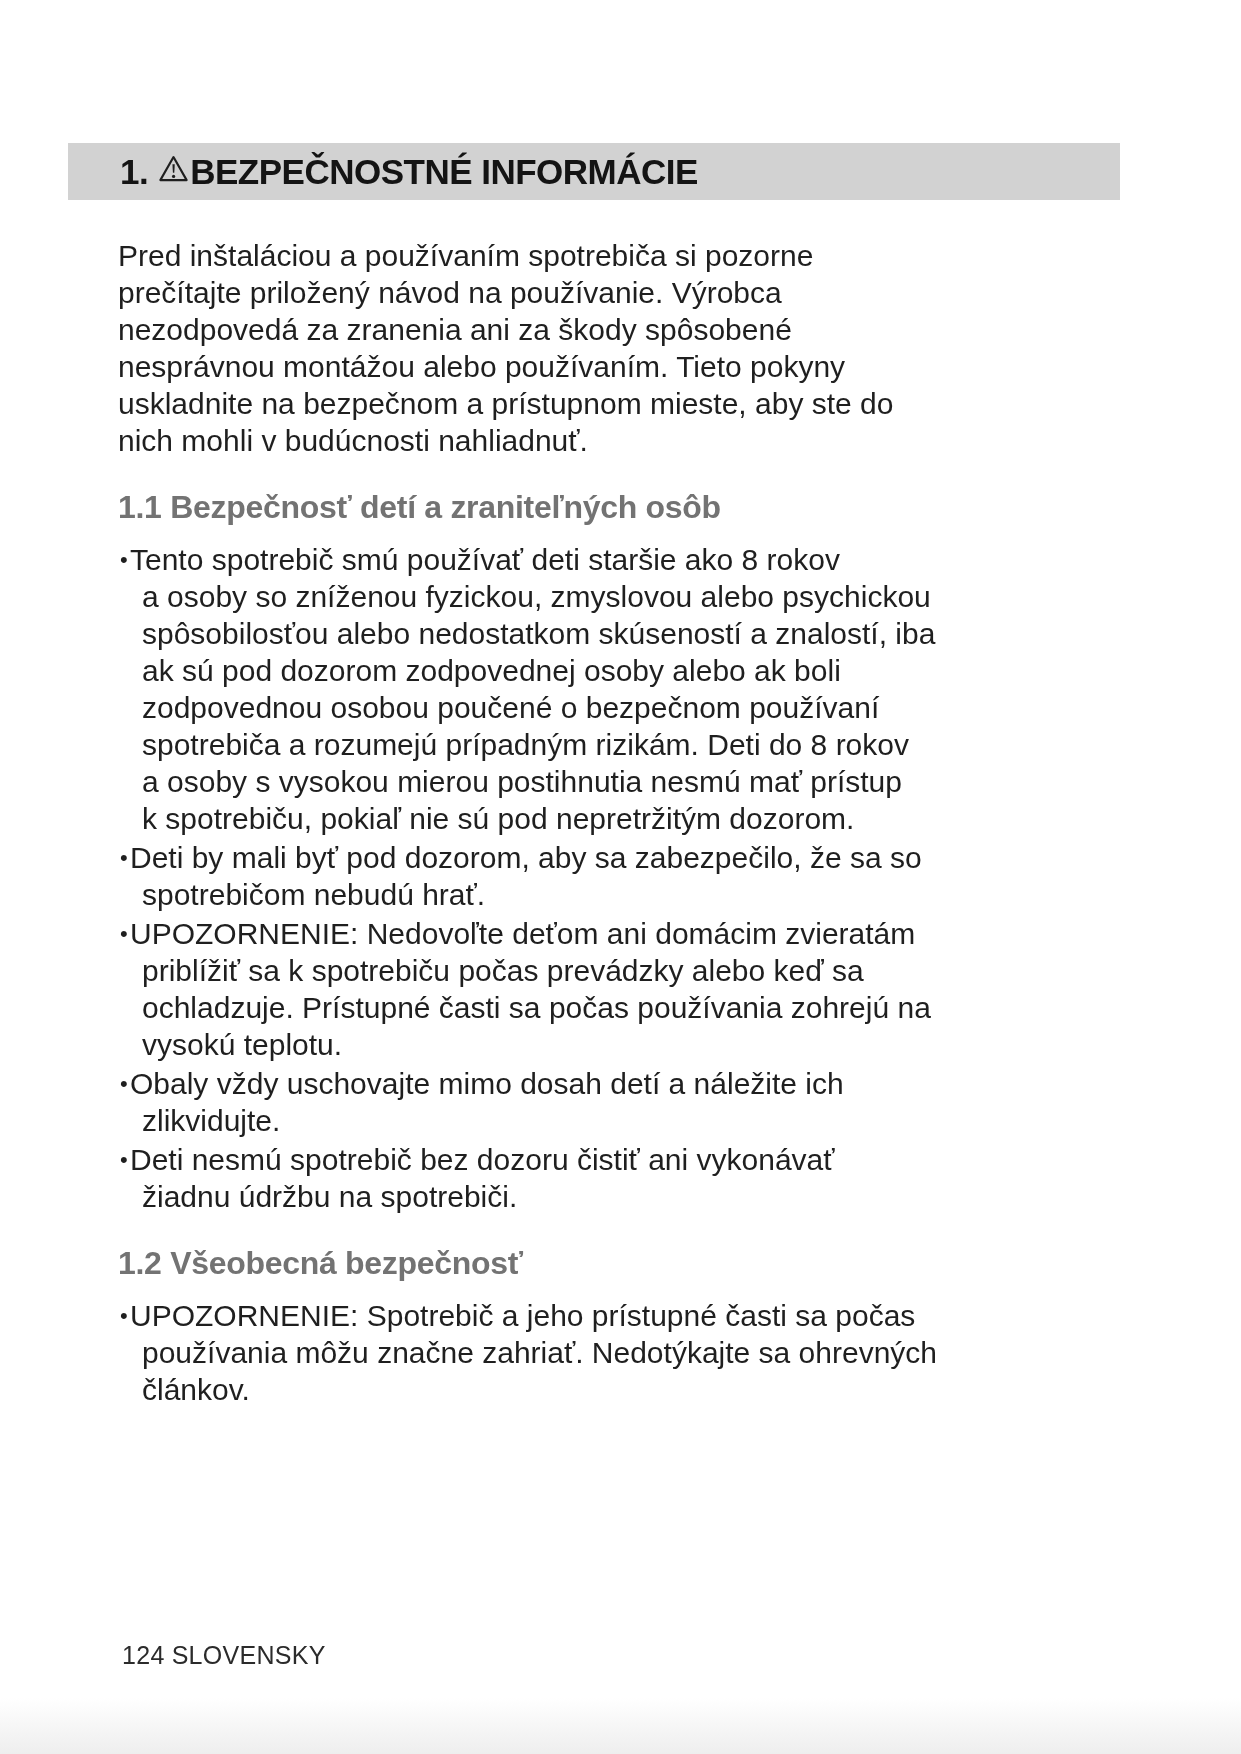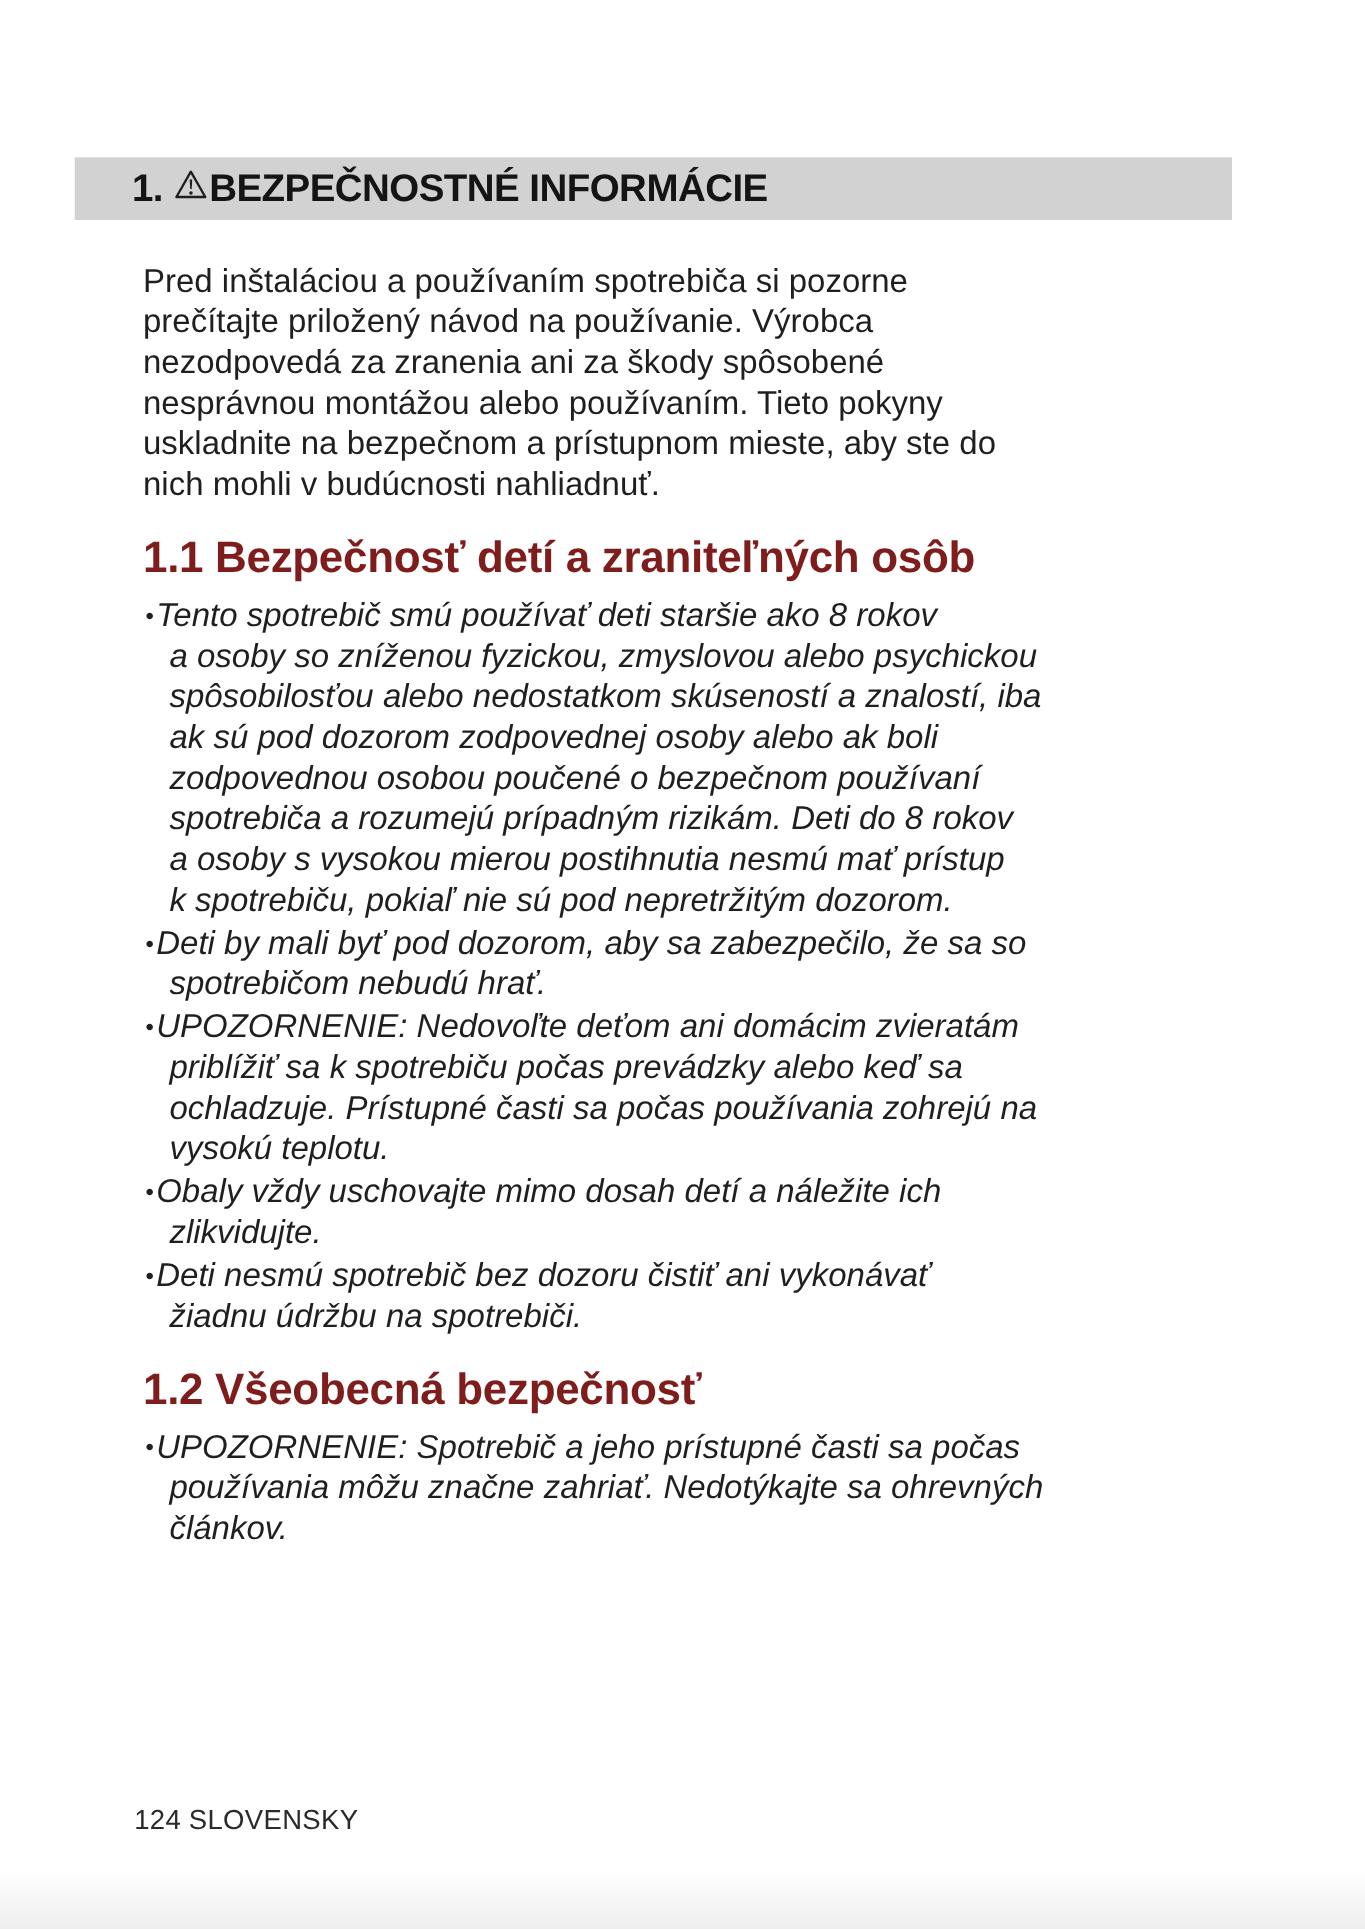--- a/index.html
+++ b/index.html
@@ -33,50 +33,48 @@
     align-items: center;
     white-space: nowrap;
   }
   .header-number { margin-right: 10px; }
   .warn-icon { margin-right: 1px; position: relative; top: -1px; }
   .content {
     position: absolute;
     left: 118px;
     top: 200px;
     width: 915px;
-    margin-left: 12px;
   }
   .intro {
     margin: 37px 0 0 0;
     font-size: 30px;
     line-height: 37px;
     white-space: pre-line;
   }
   h2.sec-heading {
     margin: 28px 0 0 0;
-    font-size: 40px;
+    font-size: 32px;
     line-height: 40px;
     font-weight: bold;
-    color: #7f1d1d;
+    color: #737373;
     letter-spacing: -0.3px;
   }
   ul.bullets {
     list-style: none;
     margin: 14px 0 0 0;
     padding: 0;
     font-size: 30px;
     line-height: 37px;
   }
   ul.bullets li {
     position: relative;
     padding-left: 24px;
     text-indent: -12px;
     white-space: pre-line;
     margin-bottom: 2px;
-    font-style: italic;
   }
   ul.bullets li::before {
     content: "\2022";
     position: absolute;
     left: 2px;
     top: 1px;
     text-indent: 0;
     font-size: 22px;
     line-height: 36px;
     color: #1f1f1f;

